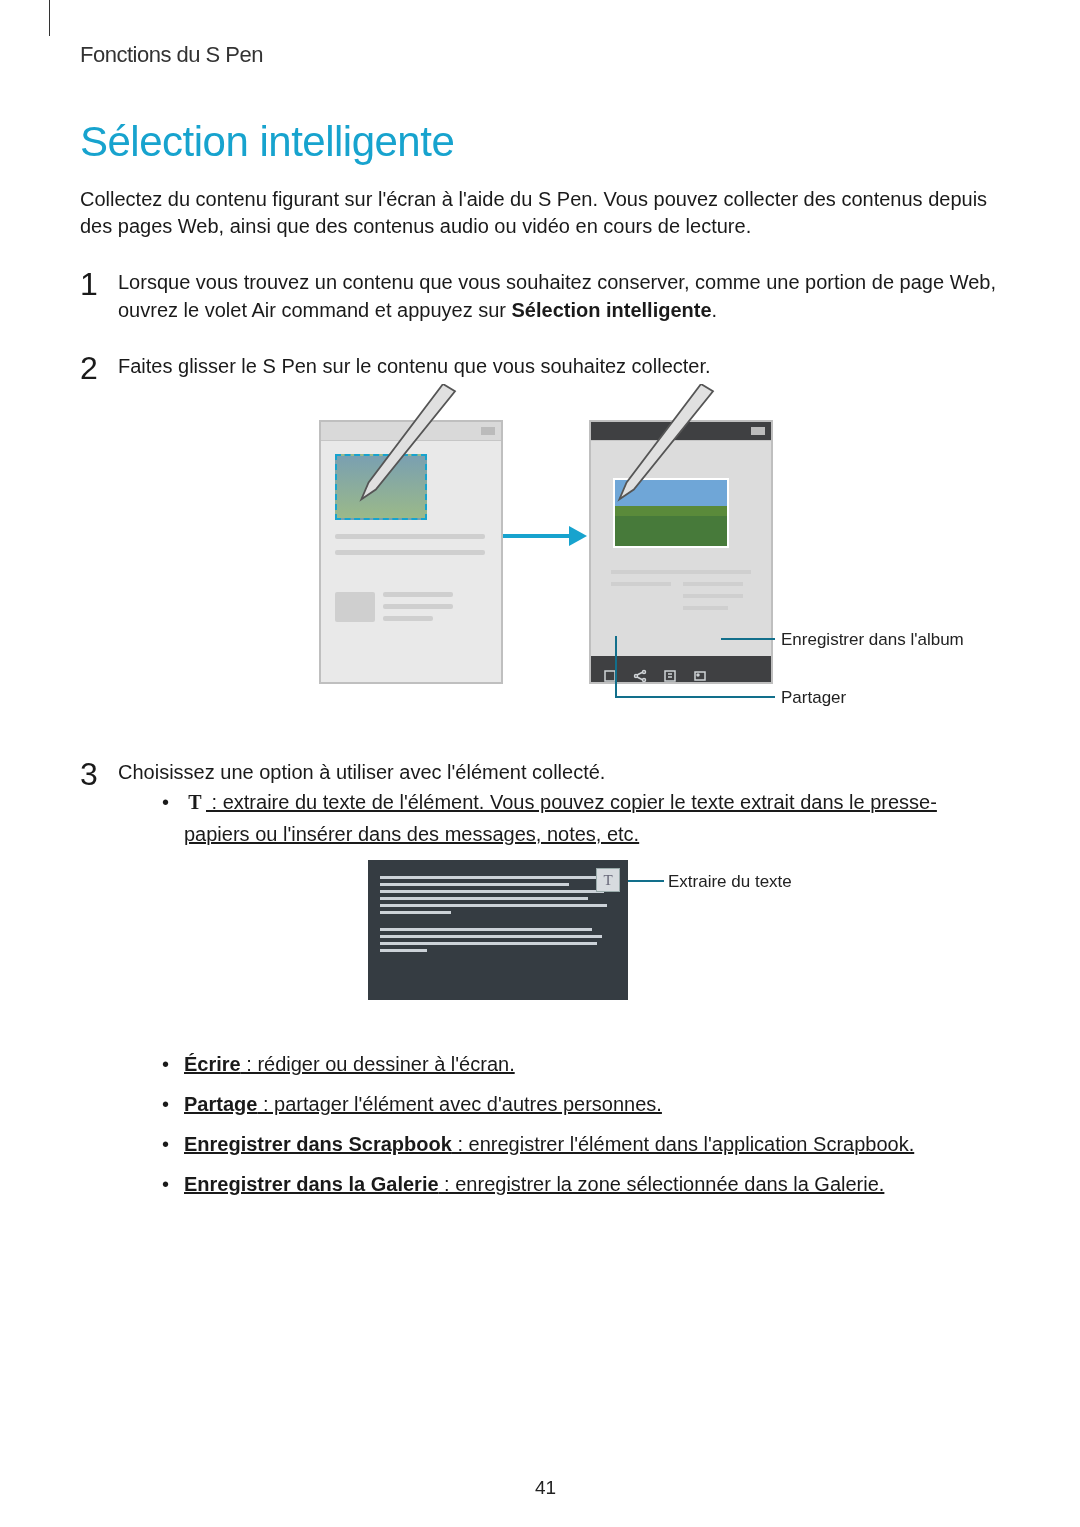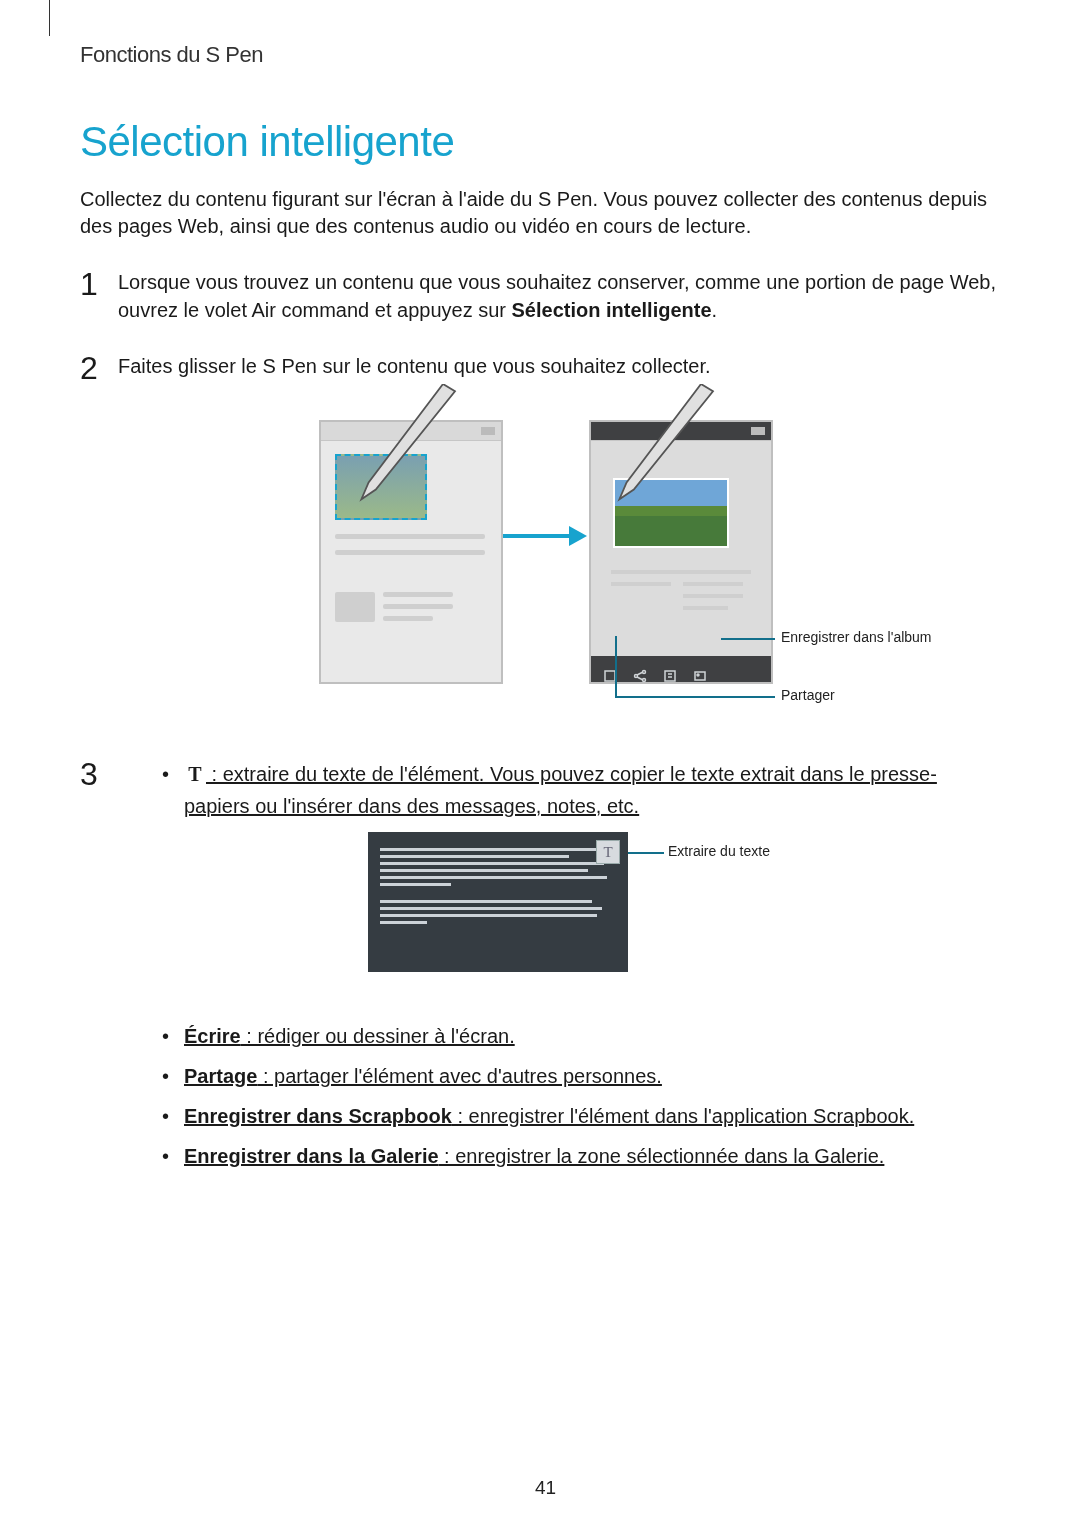--- a/index.html
+++ b/index.html
@@ -121,21 +121,21 @@
     content:""; position:absolute; right:0; top:-4px; width:0; height:0;
     border-left:18px solid #17a3ce; border-top:10px solid transparent; border-bottom:10px solid transparent;
   }
   .pen {
     position:absolute; width:120px; height:120px; pointer-events:none;
   }
   .pen svg{width:100%; height:100%;}
   .pen.p1{left:178px; top:-6px;}
   .pen.p2{left:436px; top:-6px;}
   .callout{
-    position:absolute; font-size:14px; color:#222;
+    position:absolute; font-size:17px; color:#222;
   }
   .callout .lead{
     position:absolute; background:#17a3ce;
   }
   .c-save{ left:612px; top:238px; width:200px;}
   .c-save .lead{ left:-60px; top:10px; width:54px; height:2px; background:#126f8b;}
   .c-share{ left:612px; top:296px; width:200px;}
   .c-share .lead{ position:absolute; width:2px; height:62px; left:-166px; top:-50px; background:#126f8b;}
   .c-share .lead2{ position:absolute; height:2px; width:160px; left:-166px; top:10px; background:#126f8b;}
   .c-extract{ left:496px; top:10px; width:200px;}
@@ -253,20 +253,21 @@
         <div class="callout c-share">
           <div class="lead"></div>
           <div class="lead2"></div>
           <span>Partager</span>
         </div>
       </div>
     </li>
 
     <li>
       <span class="num">3</span>
+      <span>Choisissez une option à utiliser avec l'élément collecté.</span>
 
       <ul class="bullets">
         <li>
           <span class="T-icon">T</span><span> : extraire du texte de l'élément. Vous pouvez copier le texte extrait dans le presse-papiers ou l'insérer dans des messages, notes, etc.</span>
         </li>
       </ul>
 
       <div class="figure2-wrap">
         <div class="textblock">
           <div class="para" style="width:92%"></div>

